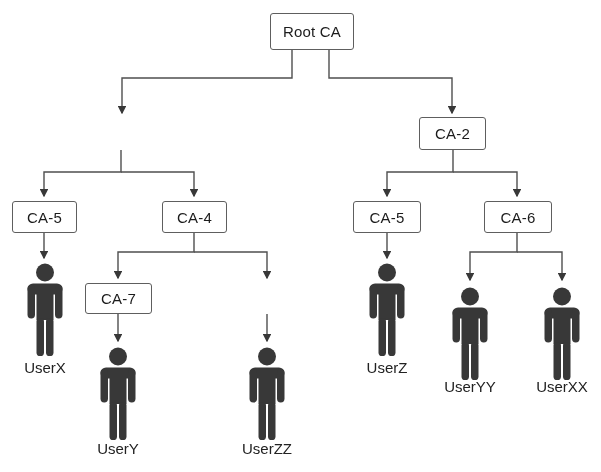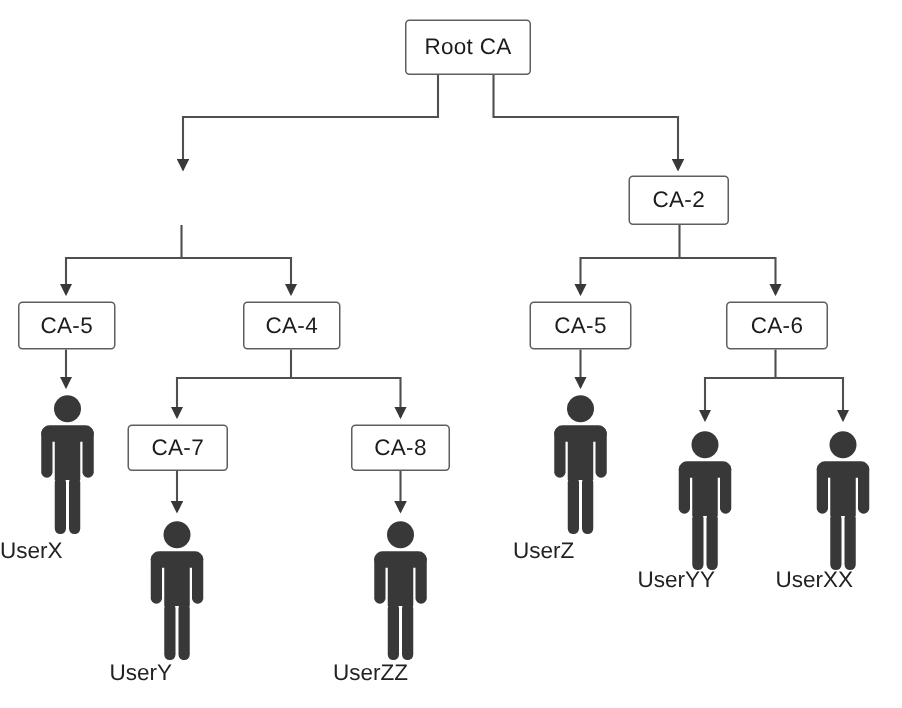--- a/index.html
+++ b/index.html
@@ -34,21 +34,21 @@
   }
   .node-label {
     font-size: 15px;
     color: #1c1c1c;
     letter-spacing: 0.2px;
     white-space: nowrap;
   }
   .user-label {
     position: absolute;
     width: 90px;
-    text-align: left;
+    text-align: center;
     font-size: 15px;
     color: #222222;
     white-space: nowrap;
   }
 </style>
 </head>
 <body>
 
 <div class="stage">
 
@@ -107,23 +107,20 @@
   </div>
   <div class="node" style="left:353px; top:201px; width:68px; height:32px">
     <span class="node-label">CA-5</span>
   </div>
   <div class="node" style="left:484px; top:201px; width:68px; height:32px">
     <span class="node-label">CA-6</span>
   </div>
   <div class="node" style="left:85px; top:283px; width:67px; height:31px">
     <span class="node-label">CA-7</span>
   </div>
-  <div class="node" style="left:234px; top:283px; width:66px; height:31px">
-    <span class="node-label">CA-8</span>
-  </div>
 
   <div class="user-label" style="left:0px; top:359px">UserX</div>
   <div class="user-label" style="left:73px; top:440px">UserY</div>
   <div class="user-label" style="left:222px; top:440px">UserZZ</div>
   <div class="user-label" style="left:342px; top:359px">UserZ</div>
   <div class="user-label" style="left:425px; top:378px">UserYY</div>
   <div class="user-label" style="left:517px; top:378px">UserXX</div>
 
 </div>
 

